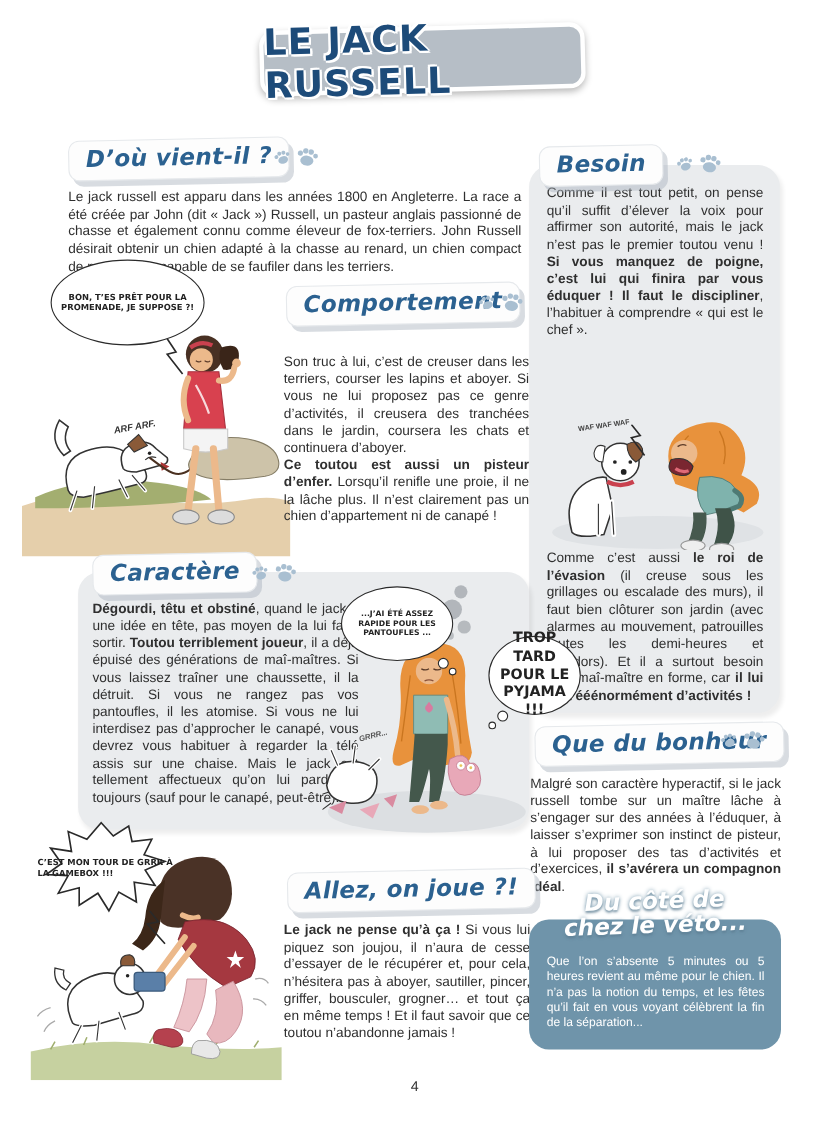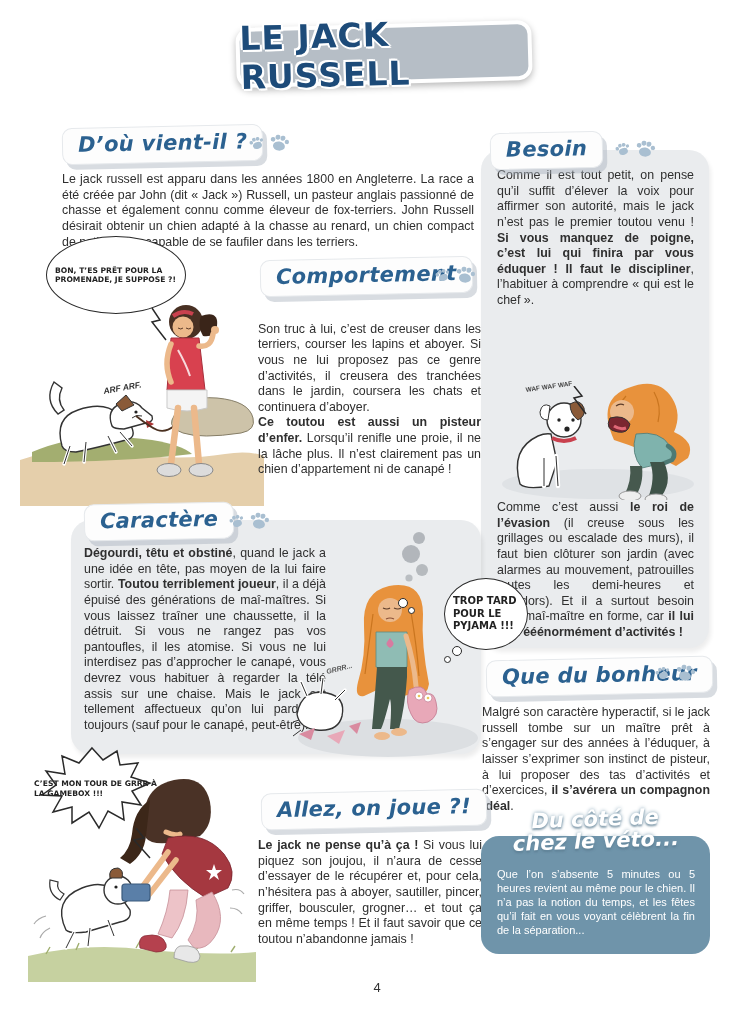--- a/index.html
+++ b/index.html
@@ -32,21 +32,21 @@
 
   
   .vetobox{background:#6f94aa;border-radius:18px;z-index:1;}
   .veto-hd{font-family:"DejaVu Sans",sans-serif;font-style:italic;font-weight:800;font-size:21px;
            color:#fff;text-align:center;line-height:1.05;transform:rotate(-2deg);z-index:3;
            text-shadow:0 0 4px rgba(111,148,170,.95),0 2px 2px rgba(80,110,130,.6);}
   .veto-para{font-size:11px;line-height:1.27;color:#fff;text-align:justify;}
 
   
   .bubble{background:#fff;border:1.5px solid #2a2a2a;border-radius:50%;display:flex;align-items:center;
-          justify-content:center;z-index:5;}
+          justify-content:center;text-align:center;z-index:5;}
   .bub-txt{font-family:"DejaVu Sans",sans-serif;font-weight:700;font-size:7.6px;line-height:1.25;color:#222;
            padding:4px 8px;}
   .dot{position:absolute;background:#fff;border:1.3px solid #2a2a2a;border-radius:50%;z-index:5;}
   .spiky{z-index:5;}
   .spiky svg{position:absolute;left:0;top:0;}
   .spiky .bub-txt{position:absolute;left:0;top:0;width:100%;height:88%;display:flex;align-items:center;justify-content:center;}
   .tailsvg{position:absolute;z-index:5;}
 
   .pagenum{left:0;top:980px;width:754px;text-align:center;font-size:13px;color:#333;}
 </style>
@@ -227,39 +227,42 @@
       <ellipse cx="106" cy="208" rx="8" ry="4" fill="#ecb98b"></ellipse>
       <path d="M113,112 q8,26 10,50" stroke="#ecb98b" stroke-width="5" fill="none" stroke-linecap="round"></path>
       <path d="M116,166 q14,-8 18,4 q7,-2 9,8 q4,14 -8,20 q-12,4 -17,-8 q-6,-12 -2,-24 z" fill="#e8a8b8" stroke="#c27a90" stroke-width=".8"></path>
       <circle cx="126" cy="172" r="4" fill="#fff" stroke="#c27a90" stroke-width=".7"></circle>
       <circle cx="135" cy="174" r="4" fill="#fff" stroke="#c27a90" stroke-width=".7"></circle>
       <circle cx="126" cy="172" r="1.3" fill="#e8c75a"></circle>
         <circle cx="135" cy="174" r="1.3" fill="#e8c75a"></circle>
     </g>
   </svg>
 
+  <div class="abs bubble" style="left:310px;top:533px;width:100px;height:66px;">
+    <div class="bub-txt" style="font-size:7px;">...J’AI ÉTÉ ASSEZ RAPIDE POUR LES PANTOUFLES ...</div>
+  </div>
   <div class="dot" style="left:398px;top:598px;width:8px;height:8px;"></div>
   <div class="dot" style="left:408px;top:607px;width:5px;height:5px;"></div>
 
   <div class="abs bubble" style="left:444px;top:578px;width:82px;height:70px;">
-    <div class="bub-txt" style="font-size:10px;">TROP TARD POUR LE PYJAMA !!!</div>
+    <div class="bub-txt" style="font-size:13px;">TROP TARD POUR LE PYJAMA !!!</div>
   </div>
   <div class="dot" style="left:452px;top:646px;width:8px;height:8px;"></div>
   <div class="dot" style="left:444px;top:656px;width:5px;height:5px;"></div>
 
   <div class="abs hd" style="left:486px;top:658px;">Que du bonheur</div>
   <div class="abs paws" style="left:654px;top:662px;">
     <svg class="paw p1" viewBox="0 0 24 22">
         <use href="#pawsym"></use>
       </svg>
     <svg class="paw p2" viewBox="0 0 24 22">
         <use href="#pawsym"></use>
       </svg>
   </div>
-  <div class="abs para" style="left:482px;top:705px;width:228px;"><span>Malgré son caractère hyperactif, si le jack russell tombe sur un maître prêt à s’engager sur des années à l’éduquer, à laisser s’exprimer son instinct de pisteur, à lui proposer des tas d’activités et d’exercices, </span><b>il s’avérera un compagnon idéal</b><span>.</span></div>
+  <div class="abs para" style="left:482px;top:705px;width:228px;"><span>Malgré son caractère hyperactif, si le jack russell tombe sur un maître lâche à s’engager sur des années à l’éduquer, à laisser s’exprimer son instinct de pisteur, à lui proposer des tas d’activités et d’exercices, </span><b>il s’avérera un compagnon idéal</b><span>.</span></div>
 
   <div class="abs hd" style="left:261px;top:791px;">Allez, on joue ?!</div>
   <div class="abs para" style="left:258px;top:838px;width:224px;"><b>Le jack ne pense qu’à ça !</b><span> Si vous lui piquez son joujou, il n’aura de cesse d’essayer de le récupérer et, pour cela, n’hésitera pas à aboyer, sautiller, pincer, griffer, bousculer, grogner… et tout ça en même temps ! Et il faut savoir que ce toutou n’abandonne jamais !</span></div>
 
   <svg class="abs" style="left:16px;top:740px;" width="248" height="242" viewBox="0 0 248 242">
     <path d="M12,216 q60,-14 120,-6 q70,6 108,2 l0,30 -228,0 z" fill="#c6d1a0"></path>
     <path d="M30,214 l4,-7 M60,210 l3,-7 M120,208 l4,-7 M180,210 l4,-6 M215,212 l4,-6" stroke="#9fae6e" stroke-width="1.4" fill="none"></path>
     <g>
       <path d="M50,190 q-14,-30 16,-42 q24,-10 38,8 l10,14 q2,10 -10,12 l-34,10 q-16,2 -20,-2 z" fill="#fff" stroke="#333" stroke-width="1.4"></path>
       <path d="M44,160 q-12,-6 -10,-20 l8,2 q-2,8 6,12 z" fill="#fff" stroke="#333" stroke-width="1.2"></path>

